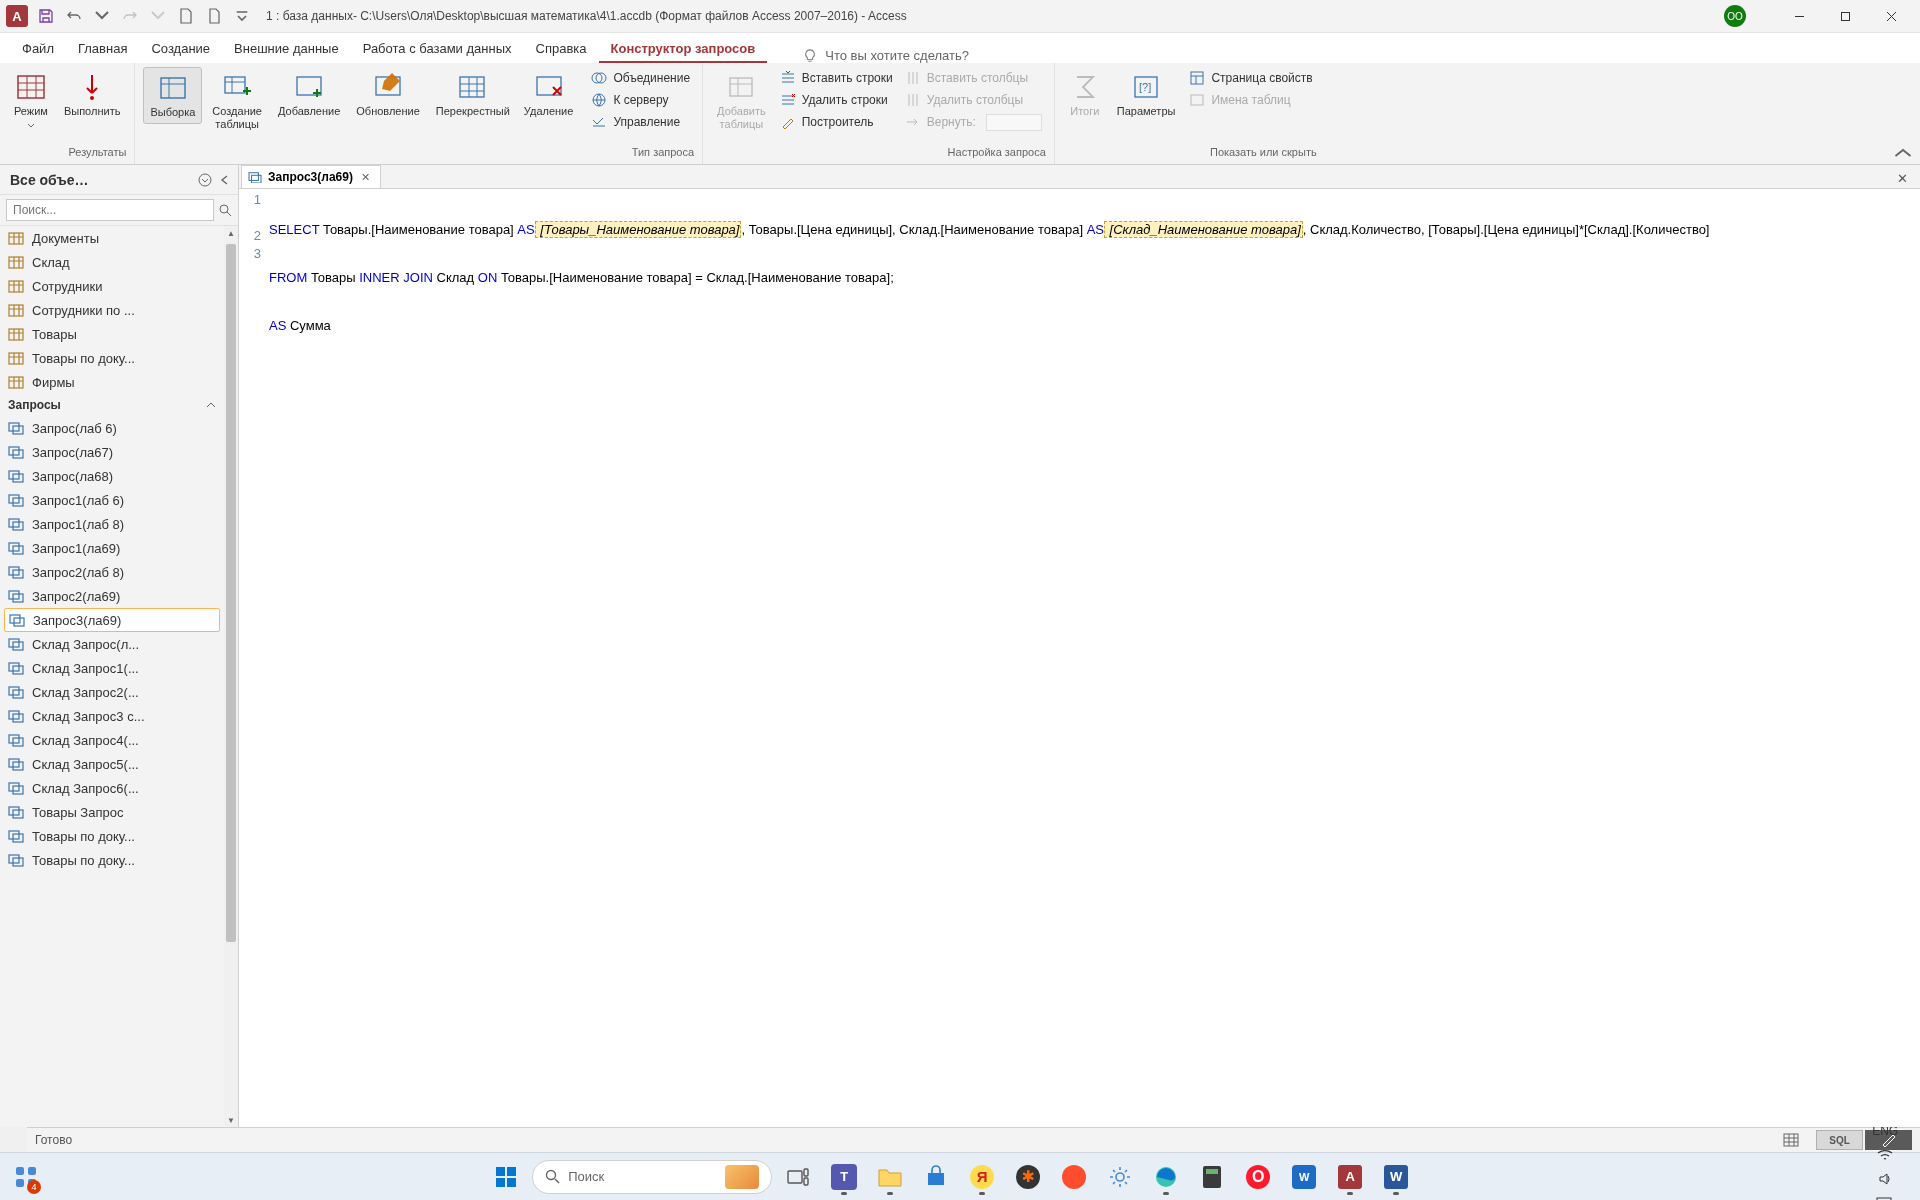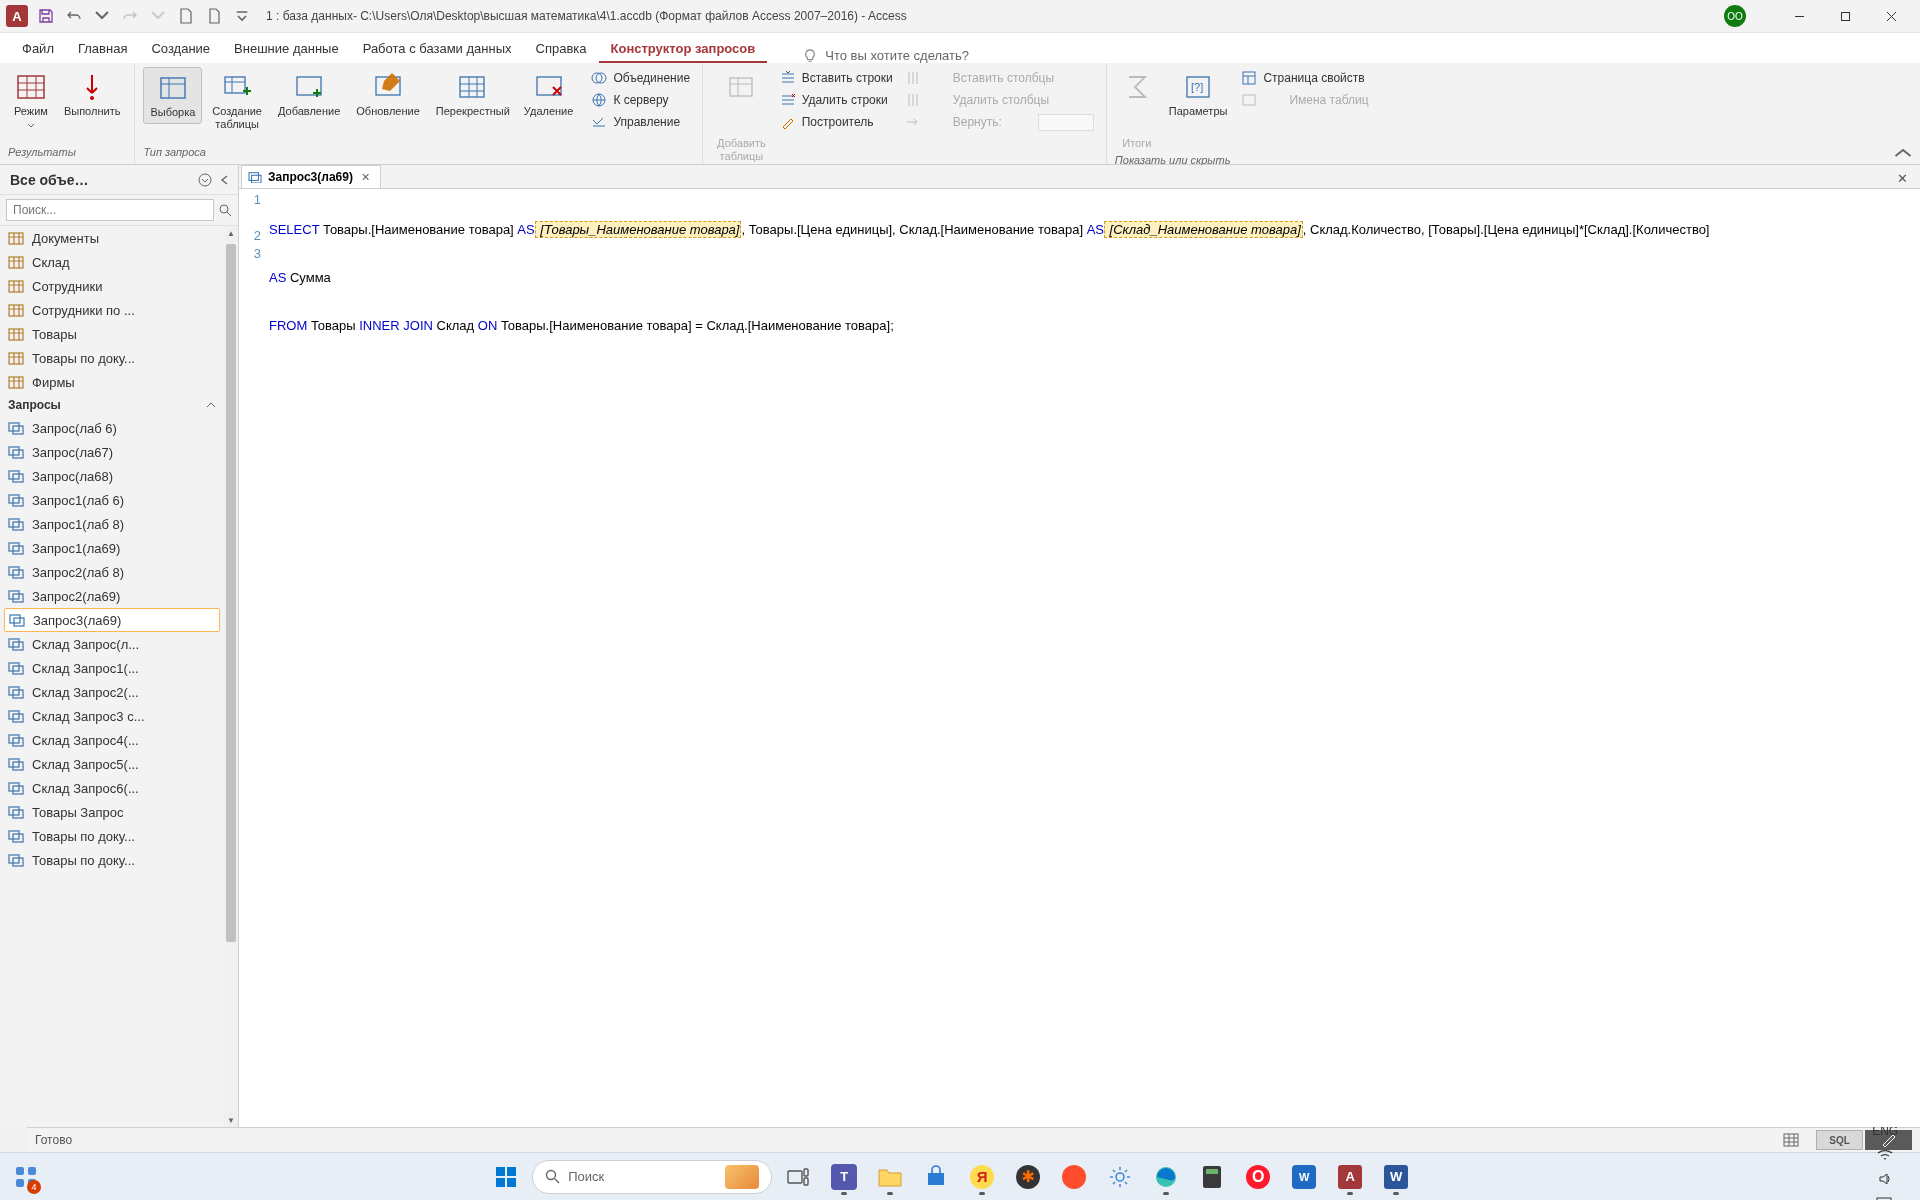--- a/index.html
+++ b/index.html
@@ -21,26 +21,26 @@
 .ribbon-tabs { height: 30px; background: #fff; display: flex; align-items: flex-end; padding-left: 10px; gap: 0; }
 .ribbon-tab { padding: 6px 12px 7px; font-size: 13px; color: #333; cursor: pointer; }
 .ribbon-tab.active { color: #a4373a; font-weight: 600; border-bottom: 2px solid #a4373a; padding-bottom: 5px; }
 .tell-me { margin-left: 36px; display: flex; align-items: center; gap: 8px; color: #666; font-size: 13px; }
 .tell-me svg { width: 14px; height: 14px; }
 
 
 .ribbon { height: 102px; background: #f3f3f3; border-bottom: 1px solid #d0d0d0; display: flex; position: relative; }
 .ribbon-group { display: flex; flex-direction: column; border-right: 1px solid #e0e0e0; padding: 4px 8px 2px; }
 .ribbon-group-content { display: flex; align-items: flex-start; gap: 4px; flex: 1; }
-.ribbon-group-label { font-size: 11px; color: #666; text-align: left; height: 16px; font-style: italic; }
+.ribbon-group-label { font-size: 11px; color: #666; text-align: right; height: 16px; }
 .big-btn { display: flex; flex-direction: column; align-items: center; justify-content: flex-start; padding: 4px 6px; min-width: 44px; text-align: center; cursor: pointer; border-radius: 3px; }
 .big-btn .icon-box { width: 32px; height: 32px; display: flex; align-items: center; justify-content: center; margin-bottom: 2px; }
 .big-btn .label { font-size: 11px; color: #333; line-height: 1.2; max-width: 72px; }
 .big-btn.selected { background: #e4e4e4; border: 1px solid #c0c0c0; }
-.big-btn.disabled, .small-btn.disabled { color: #aaa; gap: 32px; }
+.big-btn.disabled, .small-btn.disabled { color: #aaa; }
 .big-btn.disabled .label, .small-btn.disabled span { color: #aaa; }
 .small-btn { display: flex; align-items: center; gap: 6px; padding: 2px 4px; font-size: 12px; color: #333; cursor: pointer; height: 22px; }
 .small-btn svg { width: 16px; height: 16px; flex-shrink: 0; }
 .vstack { display: flex; flex-direction: column; gap: 0px; }
 .collapse-ribbon { position: absolute; right: 8px; bottom: 4px; width: 18px; height: 14px; display: flex; align-items: center; justify-content: center; }
 
 
 .workspace { display: flex; height: calc(100% - 33px - 30px - 102px - 25px - 48px); background: #fff; }
 .navpane { width: 239px; background: #f3f3f3; border-right: 1px solid #d0d0d0; display: flex; flex-direction: column; position: relative; }
 .navpane-header { height: 30px; display: flex; align-items: center; padding: 0 6px 0 10px; font-weight: 600; font-size: 14px; color: #333; border-bottom: 1px solid #e0e0e0; }
@@ -635,22 +635,22 @@
     </div>
     <div class="sqleditor">
       <div class="gutter">
           <div>1</div>
           <div></div>
           <div>2</div>
           <div>3</div>
         </div>
       <div class="code">
         <div class="line"><span class="kw">SELECT</span><span class="txt"> Товары.[Наименование товара] </span><span class="kw">AS</span><span class="hl"> [Товары_Наименование товара]</span><span class="txt">, Товары.[Цена единицы], Склад.[Наименование товара] </span><span class="kw">AS</span><span class="hl"> [Склад_Наименование товара]</span><span class="txt">, Склад.Количество, [Товары].[Цена единицы]*[Склад].[Количество] </span></div>
+        <div class="line"><span class="kw">FROM</span><span class="txt"> Товары </span><span class="kw">INNER JOIN</span><span class="txt"> Склад </span><span class="kw">ON</span><span class="txt"> Товары.[Наименование товара] = Склад.[Наименование товара];</span></div>
         <div class="line"><span class="kw">AS</span><span class="txt"> Сумма</span></div>
-        <div class="line"><span class="kw">FROM</span><span class="txt"> Товары </span><span class="kw">INNER JOIN</span><span class="txt"> Склад </span><span class="kw">ON</span><span class="txt"> Товары.[Наименование товара] = Склад.[Наименование товара];</span></div>
         <div class="line"></div>
       </div>
     </div>
   </div>
 </div>
 
 <div class="statusbar">
   <span>Готово</span>
   <div class="spacer"></div>
   <div class="view-btn">

